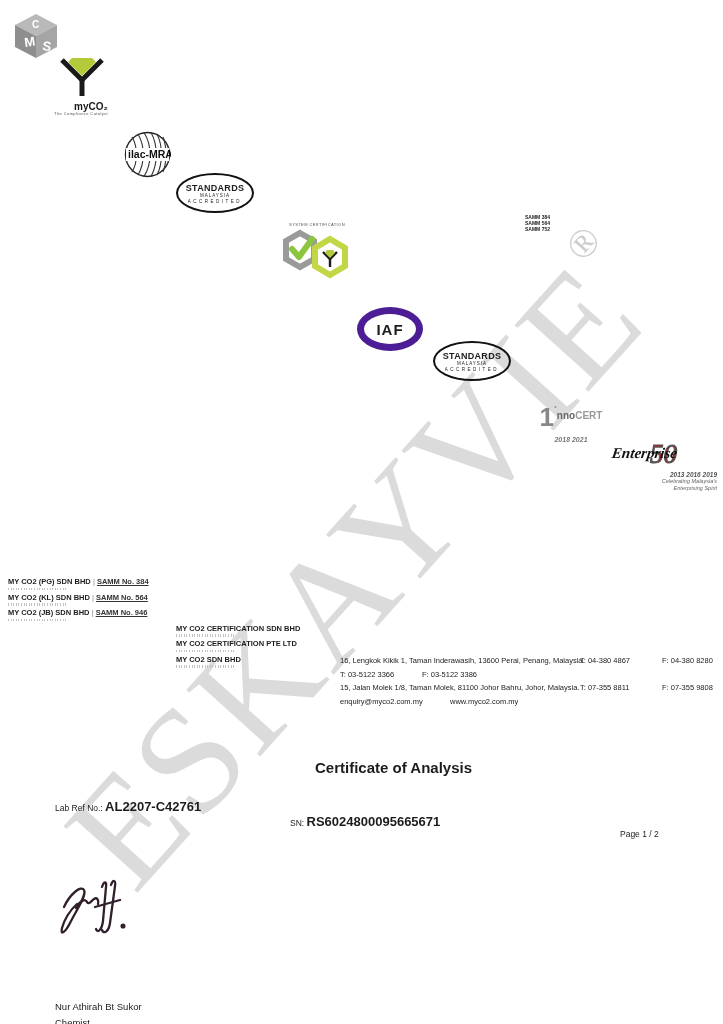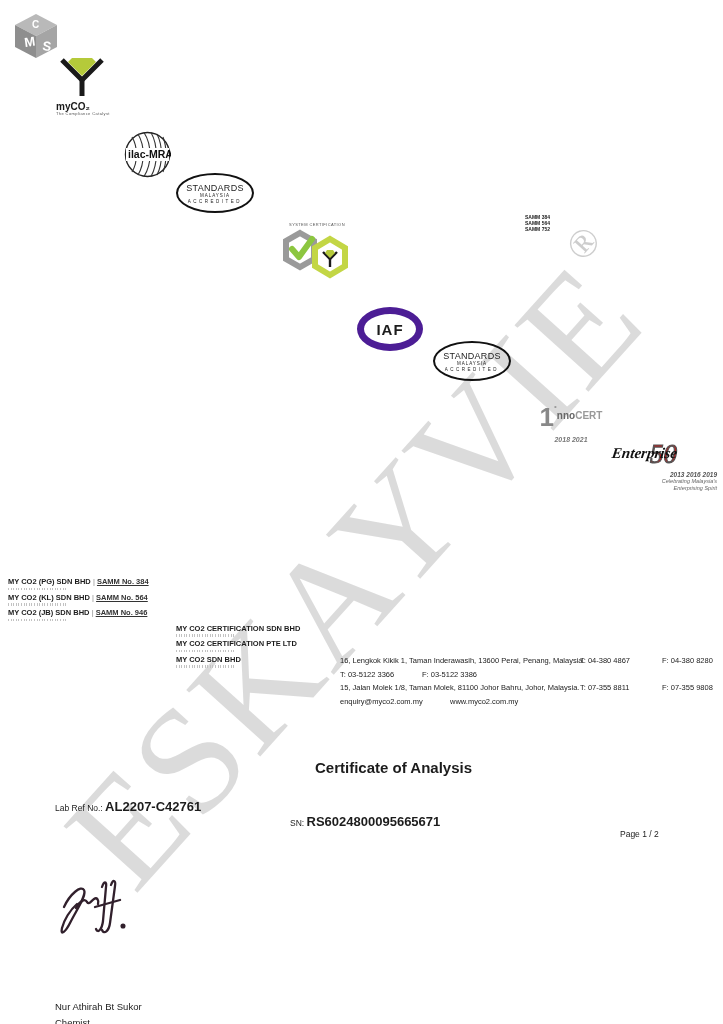--- a/index.html
+++ b/index.html
@@ -12,21 +12,21 @@
   .watermark{position:absolute;left:58px;top:742px;height:170px;line-height:170px;
     transform:rotate(-48deg);transform-origin:left center;z-index:1;white-space:nowrap;
     font-family:"Liberation Serif",serif;font-size:152px;color:rgba(90,90,90,0.22);letter-spacing:3px;}
   .watermark .reg{font-size:40px;vertical-align:90px;color:rgba(90,90,90,0.30);}
 
   
   .logo-label{font-size:4px;color:#555;letter-spacing:.4px;}
   .samm-lines{font-size:5px;font-weight:bold;color:#222;text-align:center;line-height:6px;margin-top:1px;}
   .oval{border:2px solid #111;border-radius:50%;width:78px;height:40px;display:flex;flex-direction:column;
         align-items:center;justify-content:center;box-sizing:border-box;}
-  .oval .s1{font-weight:normal;font-size:9px;letter-spacing:.3px;}
+  .oval .s1{font-weight:bold;font-size:9px;letter-spacing:.3px;}
   .oval .s2{font-size:4.5px;letter-spacing:1px;}
   .oval .s3{font-size:4.5px;letter-spacing:2.5px;margin-top:1px;}
   .iaf-oval{border:7px solid #4c1d95;border-radius:50%;width:66px;height:44px;display:flex;align-items:center;
         justify-content:center;box-sizing:border-box;font-weight:bold;font-size:15px;letter-spacing:1px;}
   .innocert{color:#777;}
   .innocert .big1{font-size:26px;font-weight:bold;color:#888;}
   .innocert .nm{font-size:10px;font-weight:bold;color:#666;}
   .innocert .nm b{color:#999;}
   .innocert .yrs{font-size:7px;font-weight:bold;font-style:italic;color:#777;margin-top:3px;}
   .e50 .script{font-family:"Liberation Serif",serif;font-style:italic;font-weight:bold;font-size:15px;
@@ -69,21 +69,21 @@
     <svg width="48" height="48" viewBox="0 0 48 48">
       <polygon points="24,2 45,13 24,24 3,13" fill="#b9b9b9"></polygon>
       <polygon points="3,13 24,24 24,46 3,35" fill="#8e8e8e"></polygon>
       <polygon points="45,13 24,24 24,46 45,35" fill="#a5a5a5"></polygon>
       <text x="13" y="35" font-size="13" font-weight="bold" fill="#fff" transform="rotate(-8 13 35)">M</text>
       <text x="30" y="38" font-size="13" font-weight="bold" fill="#fff" transform="rotate(8 30 38)">S</text>
       <text x="20" y="16" font-size="10" font-weight="bold" fill="#fff">C</text>
     </svg>
   </div>
 
-  <div class="abs z" style="left:56px;top:6px;width:60px;text-align:left;">
+  <div class="abs z" style="left:48px;top:6px;width:60px;text-align:right;">
     <svg width="52" height="40" viewBox="0 0 52 40">
       <path d="M6 2 L26 22 L46 2" fill="none" stroke="#1a1a1a" stroke-width="5"></path>
       <polygon points="12,4 26,18 40,4 36,0 16,0" fill="#b5ca3a"></polygon>
       <path d="M26 20 L26 38" stroke="#1a1a1a" stroke-width="5"></path>
     </svg>
     <div style="font-size:10px;font-weight:bold;color:#1a1a1a;line-height:9px;">myCO₂</div>
     <div class="logo-label">The Compliance Catalyst</div>
   </div>
 
   <div class="abs z" style="left:124px;top:21px;">

